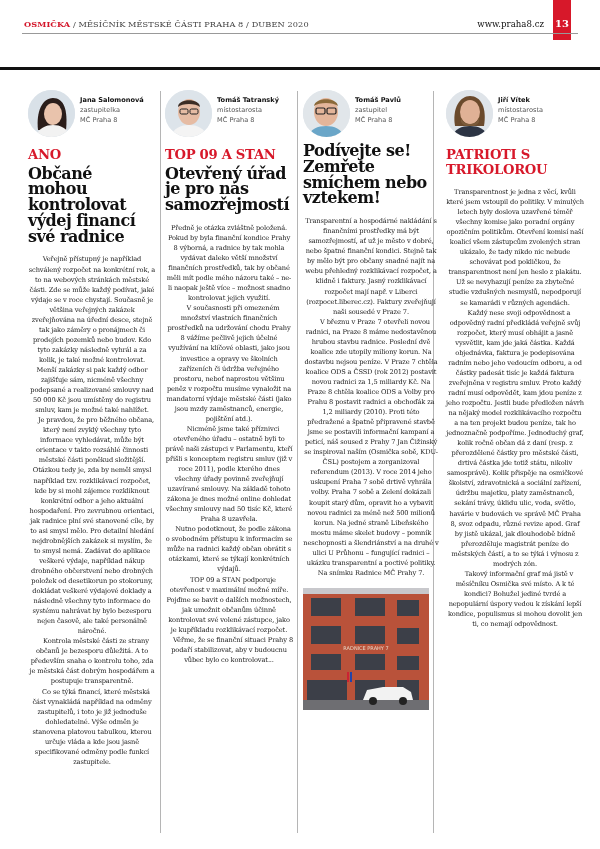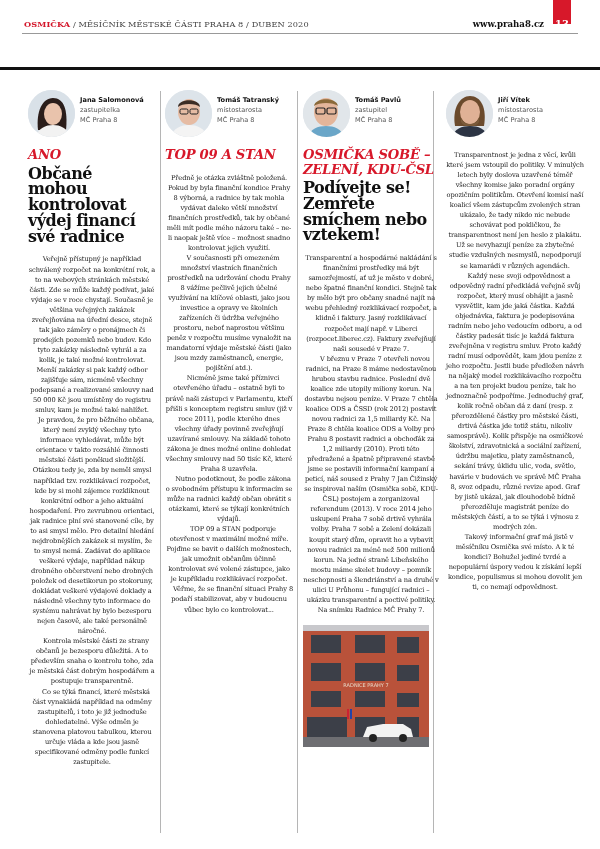--- a/index.html
+++ b/index.html
@@ -2,41 +2,41 @@
 <html><head>
   <meta charset="utf-8">
   <style>
     * { box-sizing: border-box; margin: 0; padding: 0; }
     html, body { width: 600px; height: 849px; background: #ffffff; overflow: hidden; }
     body { position: relative; font-family: "DejaVu Serif", serif; color: #1a1a1a; }
 
     .header { position: absolute; left: 0; top: 0; width: 600px; height: 34px; padding-left: 15px; }
     .header-left { position: absolute; left: 24px; top: 19px; font-family: "DejaVu Serif", serif; font-size: 8.2px; color: #444; letter-spacing: 0.1px; }
     .header-brand { color: #d3162a; font-weight: bold; }
-    .header-url { position: absolute; right: 56px; top: 19px; font-family: "DejaVu Serif", serif; font-weight: bold; font-size: 8.6px; color: #111; }
-    .page-num { position: absolute; right: 29px; top: 0; width: 18px; height: 24px; background: #d7182a; color: #fff; font-family: "DejaVu Serif", serif; font-weight: bold; font-size: 10px; text-align: center; padding-top: 18px; }
+    .header-url { position: absolute; right: 56px; top: 19px; font-family: "DejaVu Serif", serif; font-weight: normal; font-size: 8.6px; color: #111; }
+    .page-num { position: absolute; right: 29px; top: 0; width: 18px; height: 40px; background: #d7182a; color: #fff; font-family: "DejaVu Serif", serif; font-weight: bold; font-size: 10px; text-align: center; padding-top: 18px; }
     .header-rule { position: absolute; left: 22px; top: 33px; width: 556px; height: 1px; background: #999; }
 
     .top-rule { position: absolute; left: 0; top: 67px; width: 600px; height: 3px; background: #111; }
 
     .col { position: absolute; top: 90px; }
     .col-1 { left: 28px; width: 128px; }
     .col-2 { left: 165px; width: 128px; }
     .col-3 { left: 303px; width: 136px; }
     .col-4 { left: 446px; width: 138px; }
 
     .vrule { position: absolute; top: 91px; width: 1px; height: 742px; background: #b5b5b5; }
     .vr1 { left: 160px; } .vr2 { left: 297px; } .vr3 { left: 433px; }
 
     .person { position: relative; height: 50px; }
     .avatar { position: absolute; left: 0; top: 0; width: 47px; height: 47px; border-radius: 50%; background: #dfe5ea; overflow: hidden; }
     .person-info { position: absolute; left: 52px; top: 6px; font-family: "DejaVu Sans", sans-serif; font-size: 6.6px; line-height: 9.8px; color: #555; }
     .person-name { font-weight: bold; color: #111; }
 
-    .party { margin-top: 8px; font-family: "DejaVu Serif", serif; font-weight: bold; color: #d7182a; font-size: 13.2px; line-height: 14.5px; letter-spacing: -0.3px; font-style: italic; }
+    .party { margin-top: 8px; font-family: "DejaVu Serif", serif; font-weight: bold; color: #d7182a; font-size: 13.2px; line-height: 14.5px; letter-spacing: -0.3px; }
     .headline { margin-top: 3px; font-family: "DejaVu Serif", serif; font-weight: bold; color: #111; font-size: 16px; line-height: 15.8px; letter-spacing: -0.5px; }
 
     .body { margin-top: 10px; font-family: "DejaVu Serif", serif; font-size: 6.65px; line-height: 10.05px; color: #222; text-align: center; letter-spacing: -0.12px; }
     .body p { text-indent: 0; }
     .body p + p { text-indent: 8px; }
 
     .photo { margin-top: 10px; width: 126px; height: 122px; position: relative; overflow: hidden; background: #c4583c; }
   </style>
 </head>
 <body>
@@ -94,20 +94,21 @@
         <path d="M6 47 C8 38 16 35 24 35 C32 35 40 38 42 47 Z" fill="#f4f4f4"></path>
       </svg>
     </div>
     <div class="person-info">
       <div class="person-name">Tomáš Tatranský</div>
       <div>místostarosta</div>
       <div>MČ Praha 8</div>
     </div>
   </div>
   <div class="party">TOP 09 A STAN</div>
+  <div class="headline">Otevřený úřad je pro nás samozřejmostí</div>
   <div class="body">
     <p>Předně je otázka zvláštně položená. Pokud by byla finanční kondice Prahy 8 výborná, a radnice by tak mohla vydávat daleko větší množství finančních prostředků, tak by občané měli mít podle mého názoru také – ne-li naopak ještě více – možnost snadno kontrolovat jejich využití.</p>
     <p>V současnosti při omezeném množství vlastních finančních prostředků na udržování chodu Prahy 8 vážíme pečlivě jejich účelné využívání na klíčové oblasti, jako jsou investice a opravy ve školních zařízeních či údržba veřejného prostoru, neboť naprostou většinu peněz v rozpočtu musíme vynaložit na mandatorní výdaje městské části (jako jsou mzdy zaměstnanců, energie, pojištění atd.).</p>
     <p>Nicméně jsme také příznivci otevřeného úřadu – ostatně byli to právě naši zástupci v Parlamentu, kteří přišli s konceptem registru smluv (již v roce 2011), podle kterého dnes všechny úřady povinně zveřejňují uzavírané smlouvy. Na základě tohoto zákona je dnes možné online dohledat všechny smlouvy nad 50 tisíc Kč, které Praha 8 uzavřela.</p>
     <p>Nutno podotknout, že podle zákona o svobodném přístupu k informacím se může na radnici každý občan obrátit s otázkami, které se týkají konkrétních výdajů.</p>
     <p>TOP 09 a STAN podporuje otevřenost v maximální možné míře. Pojďme se bavit o dalších možnostech, jak umožnit občanům účinně kontrolovat své volené zástupce, jako je kupříkladu rozklikávací rozpočet.</p>
     <p>Věřme, že se finanční situaci Prahy 8 podaří stabilizovat, aby v budoucnu vůbec bylo co kontrolovat...</p>
   </div>
 </div>
 
@@ -122,21 +123,20 @@
         <rect x="24" y="18" width="9" height="6" rx="1.5" fill="none" stroke="#222" stroke-width="1.2"></rect>
         <path d="M5 47 C7 39 15 36 23 36 C31 36 39 39 41 47 Z" fill="#6aa6c8"></path>
       </svg>
     </div>
     <div class="person-info">
       <div class="person-name">Tomáš Pavlů</div>
       <div>zastupitel</div>
       <div>MČ Praha 8</div>
     </div>
   </div>
-  <div class="party">OSMIČKA SOBĚ – ZELENÍ, KDU-ČSL</div>
   <div class="headline">Podívejte se! Zemřete smíchem nebo vztekem!</div>
   <div class="body">
     <p>Transparentní a hospodárné nakládání s finančními prostředky má být samozřejmostí, ať už je město v dobré, nebo špatné finanční kondici. Stejně tak by mělo být pro občany snadné najít na webu přehledný rozklikávací rozpočet, a klidně i faktury. Jasný rozklikávací rozpočet mají např. v Liberci (rozpocet.liberec.cz). Faktury zveřejňují naši sousedé v Praze 7.</p>
     <p>V březnu v Praze 7 otevřeli novou radnici, na Praze 8 máme nedostavěnou hrubou stavbu radnice. Poslední dvě koalice zde utopily miliony korun. Na dostavbu nejsou peníze. V Praze 7 chtěla koalice ODS a ČSSD (rok 2012) postavit novou radnici za 1,5 miliardy Kč. Na Praze 8 chtěla koalice ODS a Volby pro Prahu 8 postavit radnici a obchoďák za 1,2 miliardy (2010). Proti této předražené a špatně připravené stavbě jsme se postavili informační kampaní a peticí, náš soused z Prahy 7 Jan Čižinský se inspiroval naším (Osmička sobě, KDU-ČSL) postojem a zorganizoval referendum (2013). V roce 2014 jeho uskupení Praha 7 sobě drtivě vyhrála volby. Praha 7 sobě a Zelení dokázali koupit starý dům, opravit ho a vybavit novou radnici za méně než 500 milionů korun. Na jedné straně Libeňského mostu máme skelet budovy – pomník neschopnosti a šlendriánství a na druhé v ulici U Průhonu – fungující radnici – ukázku transparentní a poctivé politiky. Na snímku Radnice MČ Prahy 7.</p>
   </div>
   <div class="photo">
     <svg width="126" height="122" viewBox="0 0 126 122">
       <rect width="126" height="122" fill="#b9523a"></rect>
       <rect x="0" y="0" width="126" height="6" fill="#c8c8cc"></rect>
       <g fill="#3c3f48">
@@ -174,18 +174,19 @@
         <path d="M15 28 C18 36 30 36 33 28 L33 32 C30 38 18 38 15 32 Z" fill="#7a5a3a"></path>
         <path d="M6 47 C8 39 16 36 24 36 C32 36 40 39 42 47 Z" fill="#2c3444"></path>
       </svg>
     </div>
     <div class="person-info">
       <div class="person-name">Jiří Vítek</div>
       <div>místostarosta</div>
       <div>MČ Praha 8</div>
     </div>
   </div>
+  <div class="party">PATRIOTI S TRIKOLOROU</div>
   <div class="body">
     <p>Transparentnost je jedna z věcí, kvůli které jsem vstoupil do politiky. V minulých letech byly doslova uzavřené téměř všechny komise jako poradní orgány opozičním politikům. Otevření komisí naší koalicí všem zástupcům zvolených stran ukázalo, že tady nikdo nic nebude schovávat pod pokličkou, že transparentnost není jen heslo z plakátu. Už se nevyhazují peníze za zbytečné studie vzdušných nesmyslů, nepodporují se kamarádi v různých agendách.</p>
     <p>Každý nese svoji odpovědnost a odpovědný radní předkládá veřejně svůj rozpočet, který musí obhájit a jasně vysvětlit, kam jde jaká částka. Každá objednávka, faktura je podepisována radním nebo jeho vedoucím odboru, a od částky padesát tisíc je každá faktura zveřejněna v registru smluv. Proto každý radní musí odpovědět, kam jdou peníze z jeho rozpočtu. Jestli bude předložen návrh na nějaký model rozklikávacího rozpočtu a na ten projekt budou peníze, tak ho jednoznačně podpoříme. Jednoduchý graf, kolik ročně občan dá z daní (resp. z přerozdělené částky pro městské části, drtivá částka jde totiž státu, nikoliv samosprávě). Kolik přispěje na osmičkové školství, zdravotnická a sociální zařízení, údržbu majetku, platy zaměstnanců, sekání trávy, úklidu ulic, voda, světlo, havárie v budovách ve správě MČ Praha 8, svoz odpadu, různé revize apod. Graf by jistě ukázal, jak dlouhodobě bídně přerozděluje magistrát peníze do městských částí, a to se týká i výnosu z modrých zón.</p>
     <p>Takový informační graf má jistě v měsíčníku Osmička své místo. A k té kondici? Bohužel jediné tvrdé a nepopulární úspory vedou k získání lepší kondice, populismus si mohou dovolit jen ti, co nemají odpovědnost.</p>
   </div>
 </div>
 
 </body></html>

